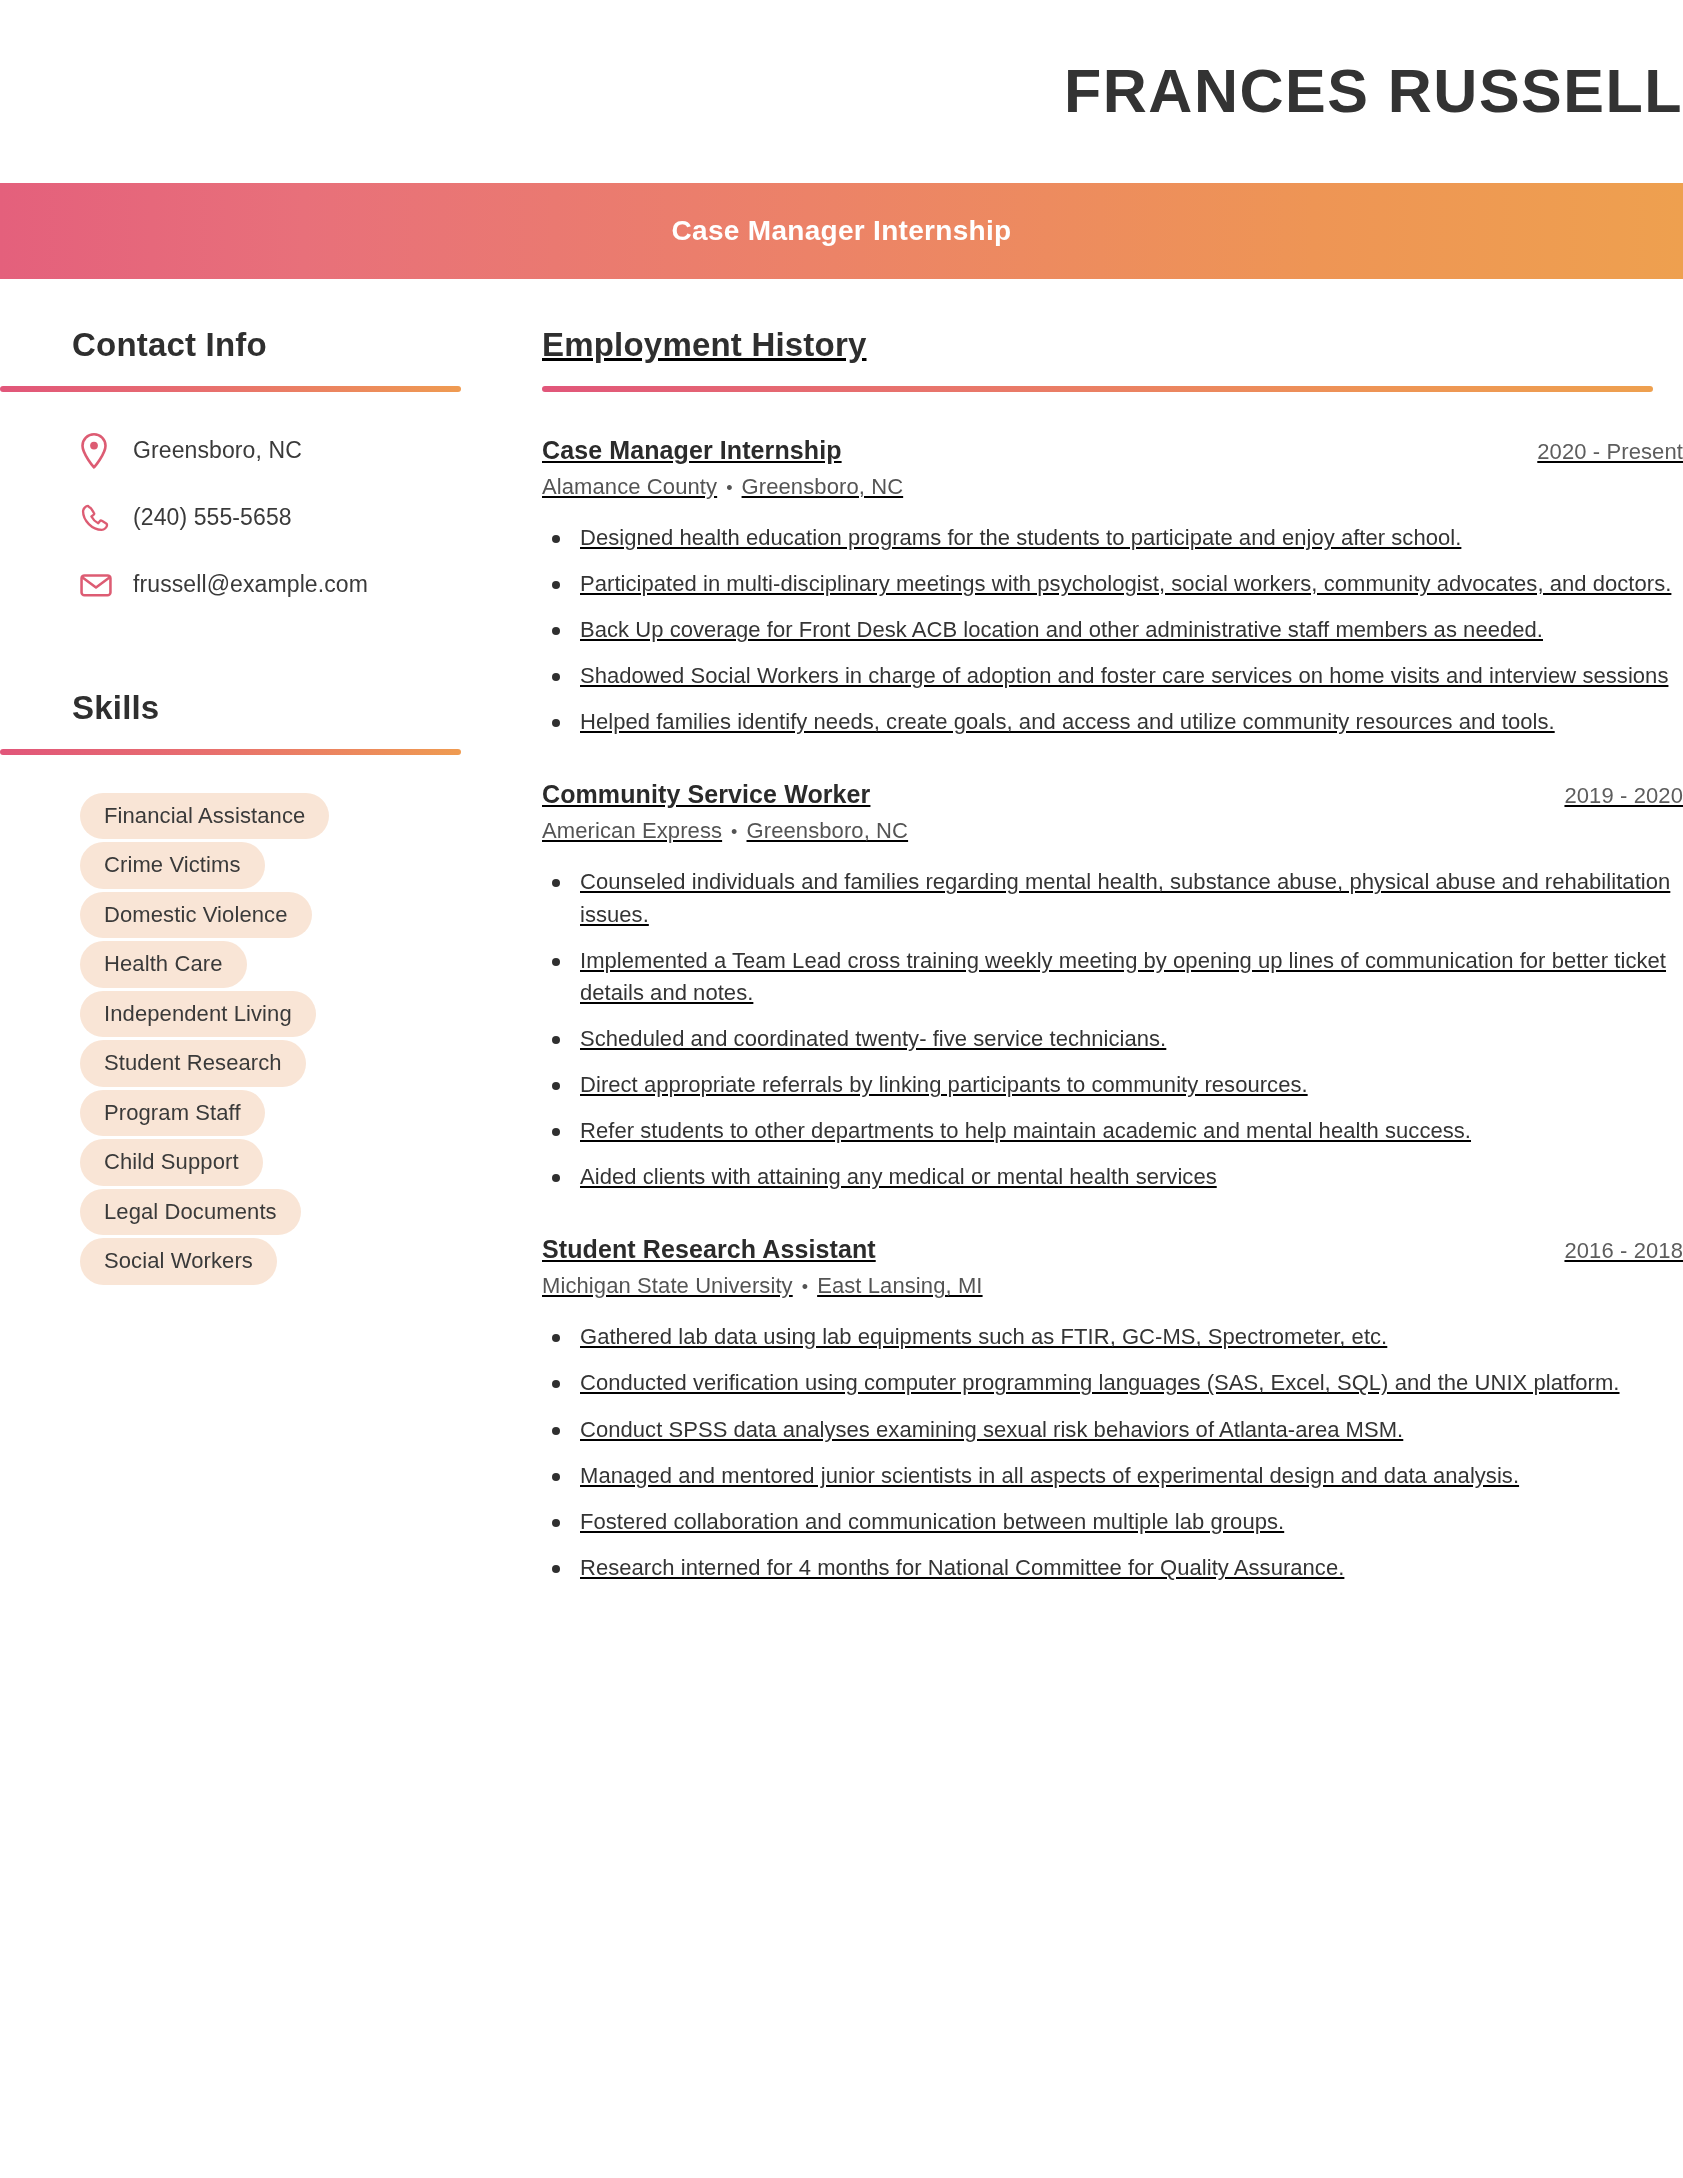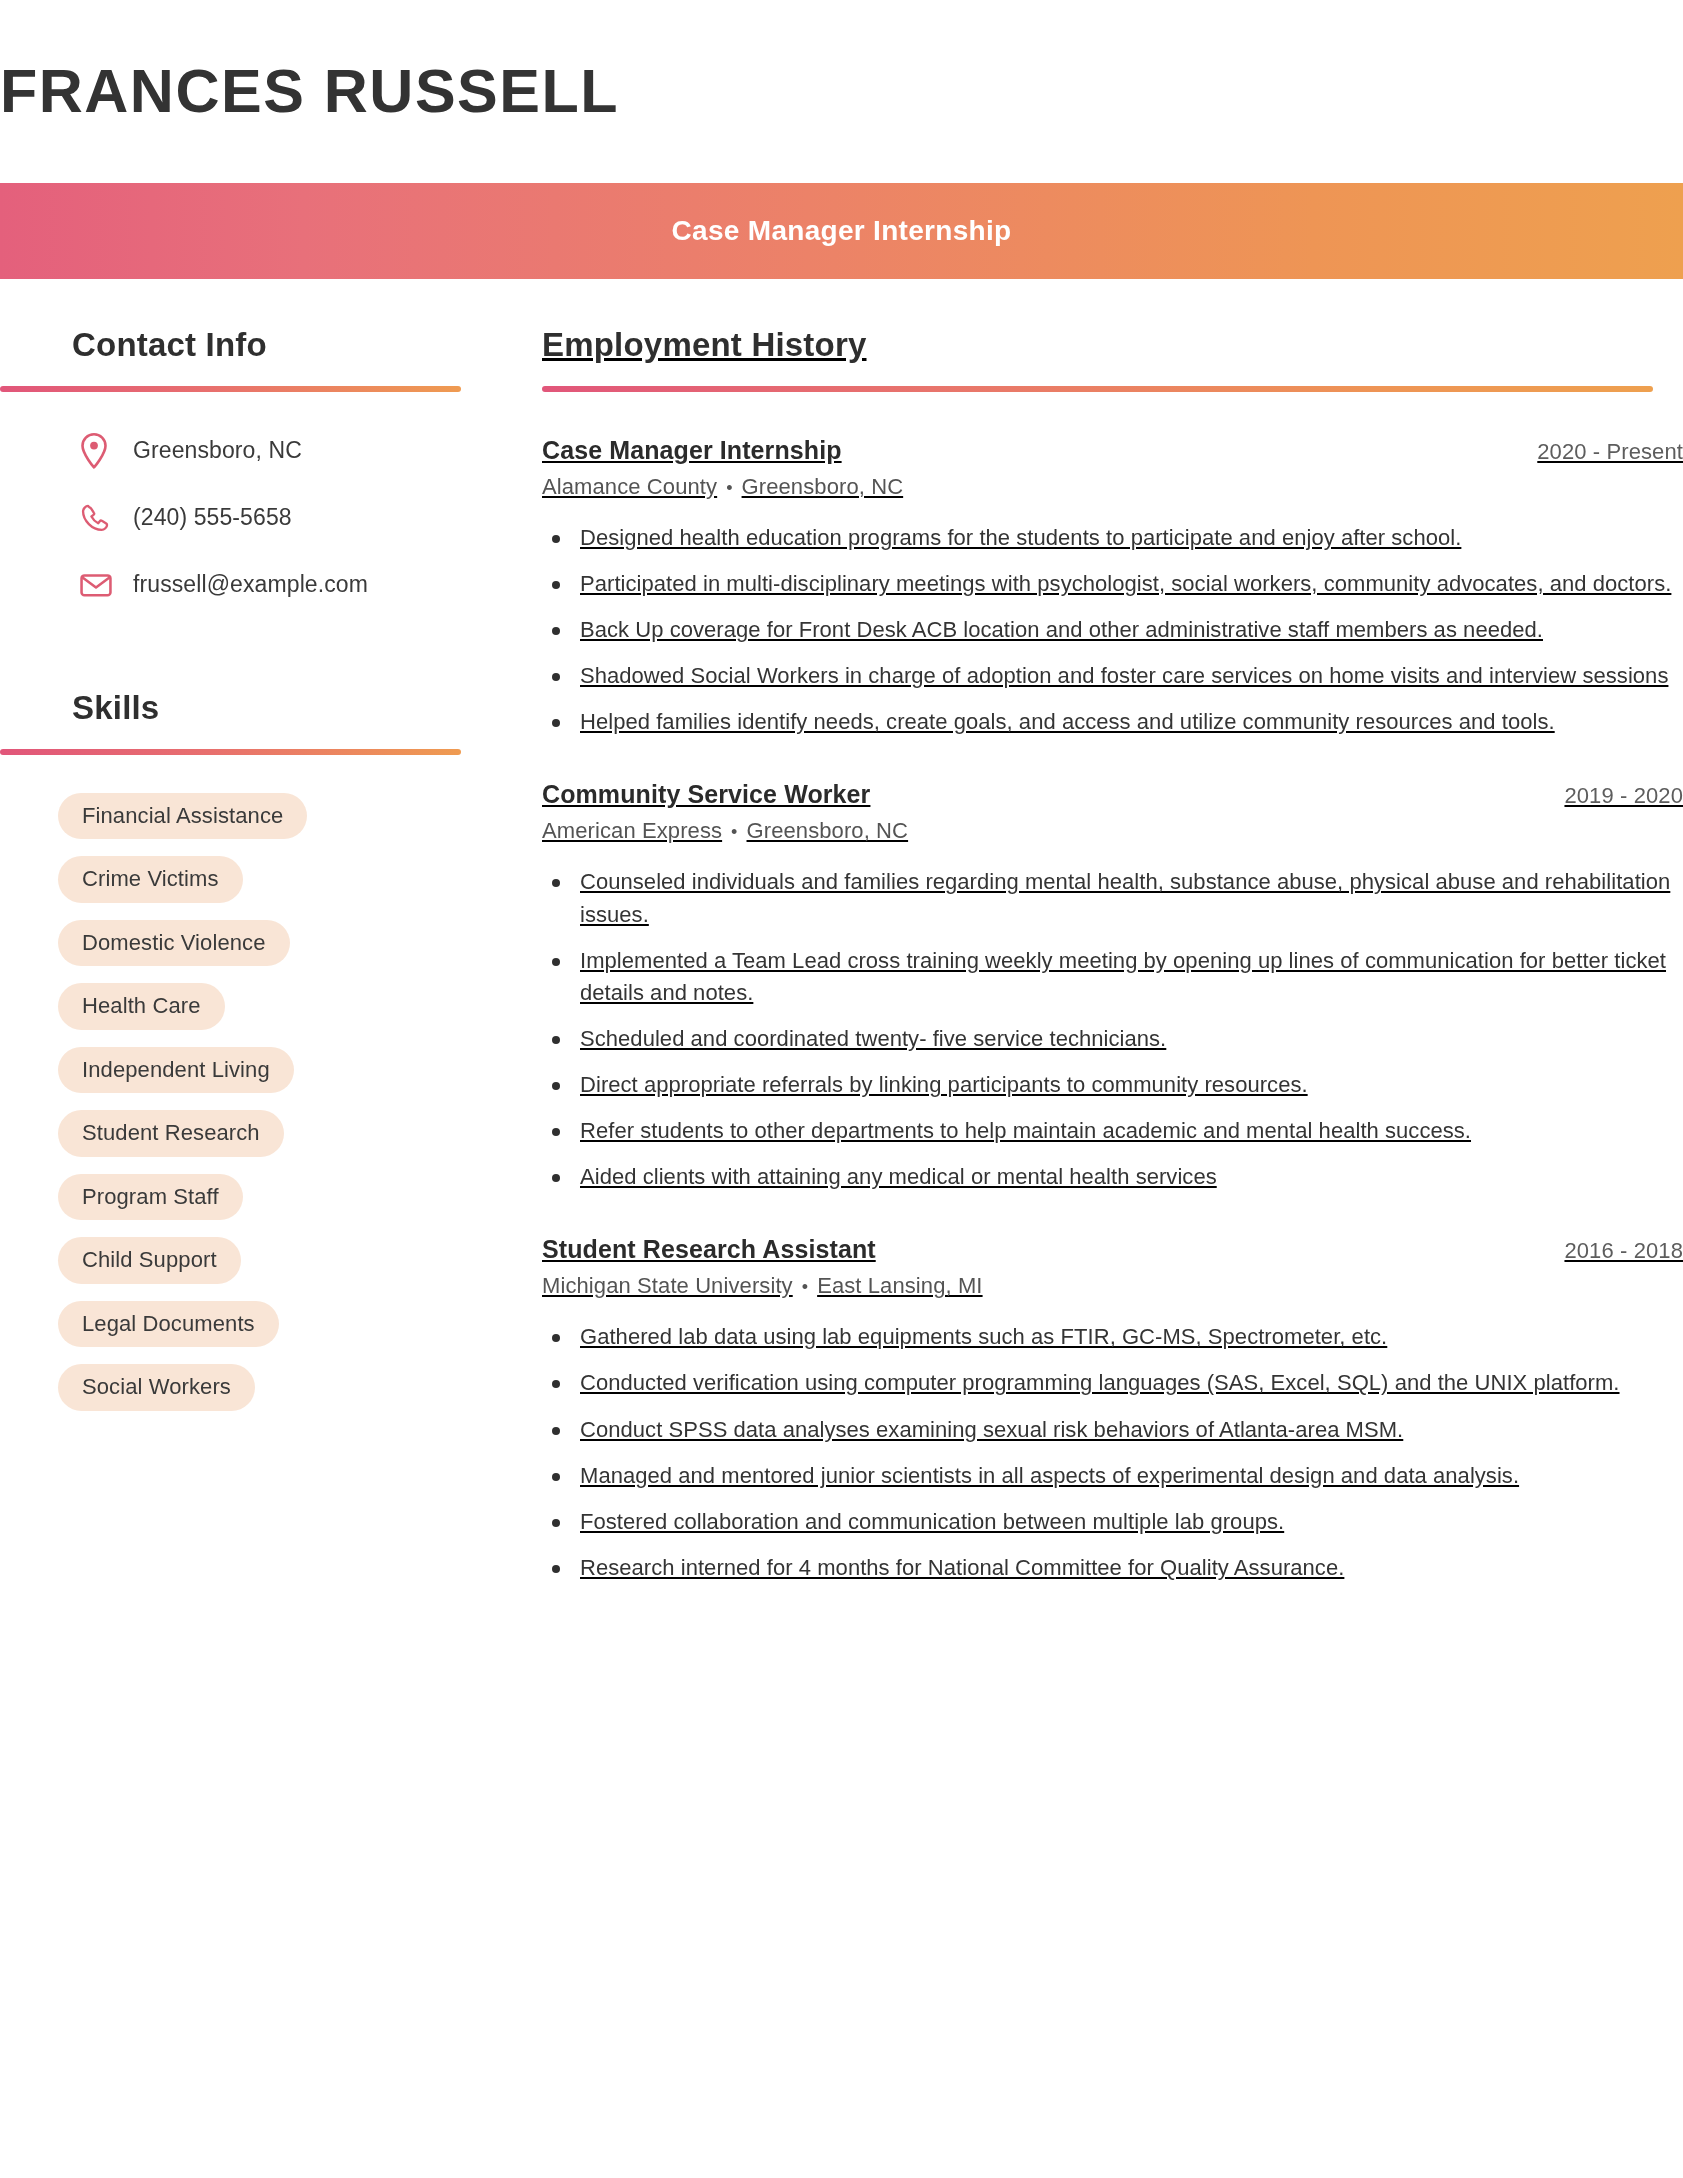--- a/index.html
+++ b/index.html
@@ -18,21 +18,21 @@
     height: 2178px;
     background: #ffffff;
     overflow: hidden;
   }
 
   
   .header-name-band {
     height: 183px;
     display: flex;
     align-items: center;
-    justify-content: flex-start;
+    justify-content: flex-end;
     background: #ffffff;
   }
 
   .full-name {
     font-size: 61px;
     font-weight: 700;
     letter-spacing: 1.5px;
     color: #333333;
     text-align: center;
     line-height: 1;
@@ -130,25 +130,25 @@
     line-height: 1.3;
     margin-left: 14px;
     letter-spacing: 0.1px;
   }
 
   
   .skills-block { margin-top: 85px; }
 
   .skills-list {
     margin-top: 38px;
-    padding-left: 58px;
+    padding-left: 80px;
     display: flex;
     flex-direction: column;
     align-items: flex-start;
-    gap: 17px;
+    gap: 3px;
   }
 
   .skill-pill {
     background: #f9e5d6;
     border-radius: 24px;
     padding: 9px 24px 10px 24px;
     font-size: 22px;
     color: #3a3a3a;
     line-height: 1.25;
     white-space: nowrap;

